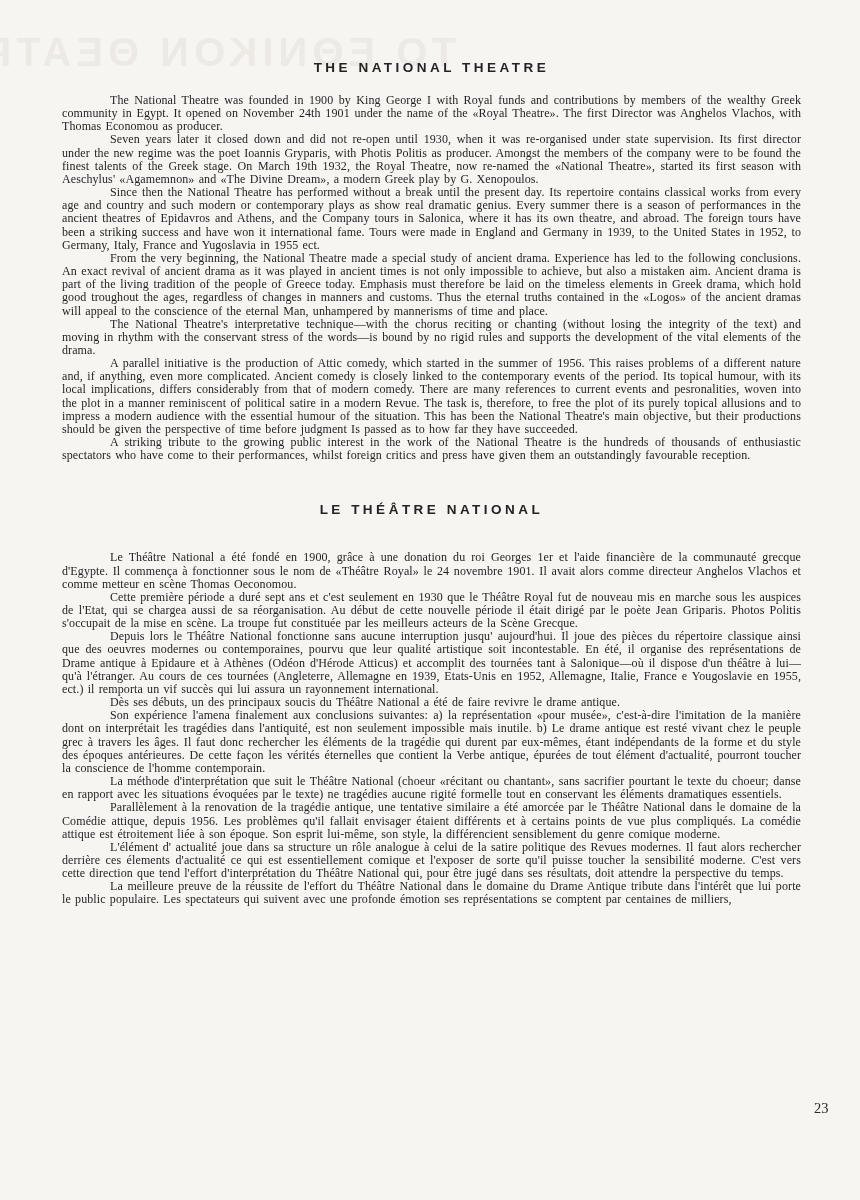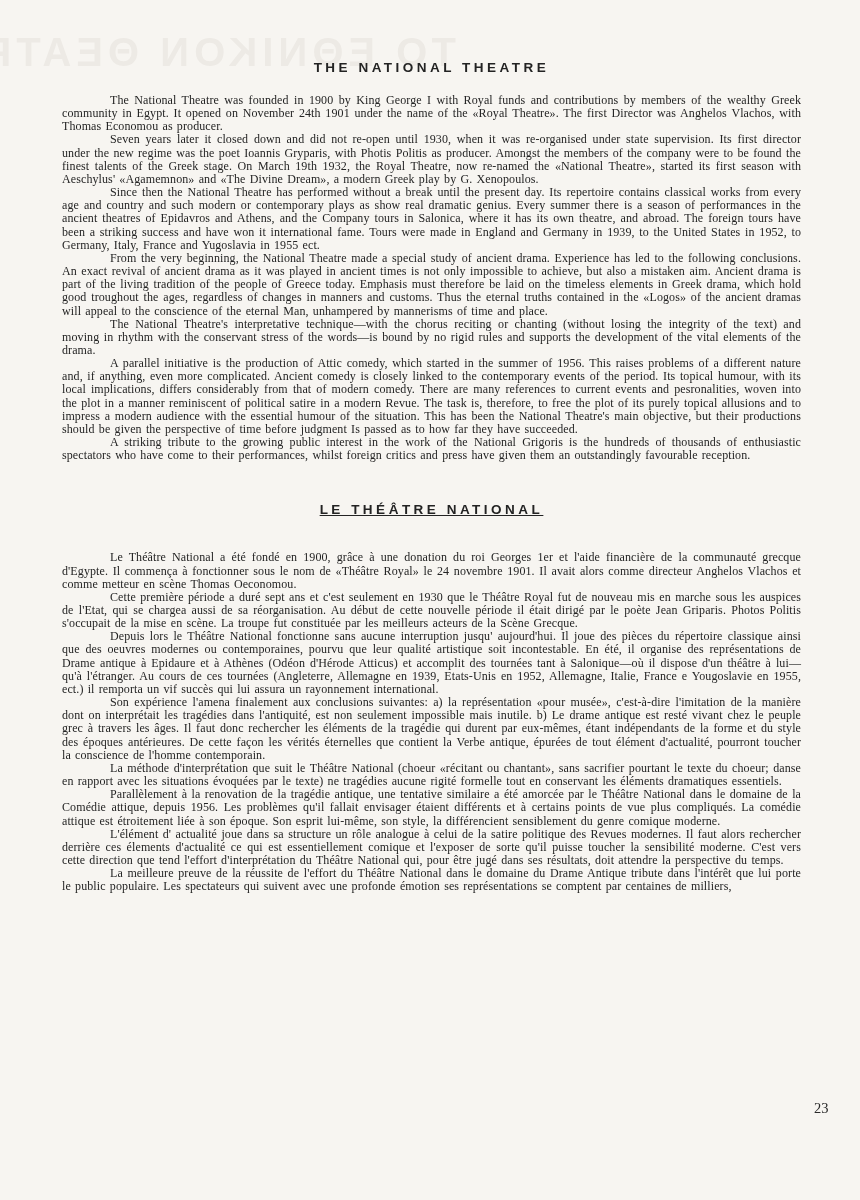--- a/index.html
+++ b/index.html
@@ -41,21 +41,21 @@
   }
   .section-title {
     margin: 0;
     text-align: center;
     font-size: 13.5px;
     font-weight: 700;
     letter-spacing: 3.5px;
     color: #232323;
   }
   .section-title.english { margin-bottom: 19px; text-align: center; }
-  .section-title.french  { margin-top: 40px; margin-bottom: 34px; text-decoration: underline; }
+  .section-title.french  { margin-top: 40px; margin-bottom: 34px; }
   .body-text p {
     margin: 0;
     text-align: justify;
     text-indent: 48px;
     font-size: 12px;
     line-height: 13.15px;
     letter-spacing: 0.1px;
     word-spacing: 1.1px;
     color: #242424;
     font-family: Liberation Serif, serif;
@@ -80,30 +80,31 @@
 
     <section>
       <h1 class="section-title english">THE NATIONAL THEATRE</h1>
       <div class="body-text">
         <p>The National Theatre was founded in 1900 by King George I with Royal funds and contributions by members of the wealthy Greek community in Egypt. It opened on November 24th 1901 under the name of the «Royal Theatre». The first Director was Anghelos Vlachos, with Thomas Economou as producer.</p>
         <p>Seven years later it closed down and did not re-open until 1930, when it was re-organised under state supervision. Its first director under the new regime was the poet Ioannis Gryparis, with Photis Politis as producer. Amongst the members of the company were to be found the finest talents of the Greek stage. On March 19th 1932, the Royal Theatre, now re-named the «National Theatre», started its first season with Aeschylus' «Agamemnon» and «The Divine Dream», a modern Greek play by G. Xenopoulos.</p>
         <p>Since then the National Theatre has performed without a break until the present day. Its repertoire contains classical works from every age and country and such modern or contemporary plays as show real dramatic genius. Every summer there is a season of performances in the ancient theatres of Epidavros and Athens, and the Company tours in Salonica, where it has its own theatre, and abroad. The foreign tours have been a striking success and have won it international fame. Tours were made in England and Germany in 1939, to the United States in 1952, to Germany, Italy, France and Yugoslavia in 1955 ect.</p>
         <p>From the very beginning, the National Theatre made a special study of ancient drama. Experience has led to the following conclusions. An exact revival of ancient drama as it was played in ancient times is not only impossible to achieve, but also a mistaken aim. Ancient drama is part of the living tradition of the people of Greece today. Emphasis must therefore be laid on the timeless elements in Greek drama, which hold good troughout the ages, regardless of changes in manners and customs. Thus the eternal truths contained in the «Logos» of the ancient dramas will appeal to the conscience of the eternal Man, unhampered by mannerisms of time and place.</p>
         <p>The National Theatre's interpretative technique—with the chorus reciting or chanting (without losing the integrity of the text) and moving in rhythm with the conservant stress of the words—is bound by no rigid rules and supports the development of the vital elements of the drama.</p>
         <p>A parallel initiative is the production of Attic comedy, which started in the summer of 1956.  This raises problems of a different nature and, if anything, even more complicated. Ancient comedy is closely linked to the contemporary events of the period. Its topical humour, with its local implications, differs considerably from that of modern comedy. There are many references to current events and pesronalities, woven into the plot in a manner reminiscent of political satire in a modern Revue. The task is, therefore, to free the plot of its purely topical allusions and to impress a modern audience with the essential humour of the situation. This has been the National Theatre's main objective, but their productions should be given the perspective of time before judgment Is passed as to how far they have succeeded.</p>
-        <p>A striking tribute to the growing public interest in the work of the National Grigoris is the hundreds of thousands of enthusiastic spectators who have come to their performances, whilst foreign critics and press have given them an outstandingly favourable reception.</p>
+        <p>A striking tribute to the growing public interest in the work of the National Theatre is the hundreds of thousands of enthusiastic spectators who have come to their performances, whilst foreign critics and press have given them an outstandingly favourable reception.</p>
       </div>
     </section>
 
     <section>
       <h1 class="section-title french">LE THÉÂTRE NATIONAL</h1>
       <div class="body-text">
         <p>Le Théâtre National a été fondé en 1900, grâce à une donation du roi Georges 1er et l'aide financière de la communauté grecque d'Egypte. Il commença à fonctionner sous le nom de «Théâtre Royal» le 24 novembre 1901. Il avait alors comme directeur Anghelos Vlachos et comme metteur en scène Thomas Oeconomou.</p>
         <p>Cette première période a duré sept ans et c'est seulement en 1930 que le Théâtre Royal fut de nouveau mis en marche sous les auspices de l'Etat, qui se chargea aussi de sa réorganisation. Au début de cette nouvelle période il était dirigé par le poète Jean Griparis. Photos Politis s'occupait de la mise en scène. La troupe fut constituée par les meilleurs acteurs de la Scène Grecque.</p>
         <p>Depuis lors le Théâtre National fonctionne sans aucune interruption jusqu' aujourd'hui. Il joue des pièces du répertoire classique ainsi que des oeuvres modernes ou contemporaines, pourvu que leur qualité artistique soit incontestable. En été, il organise des représentations de Drame antique à Epidaure et à Athènes (Odéon d'Hérode Atticus) et accomplit des tournées tant à Salonique—où il dispose d'un théâtre à lui—qu'à l'étranger. Au cours de ces tournées (Angleterre, Allemagne en 1939, Etats-Unis en 1952, Allemagne, Italie, France e Yougoslavie en 1955, ect.) il remporta un vif succès qui lui assura un rayonnement international.</p>
+        <p>Dès ses débuts, un des principaux soucis du Théâtre National a été de faire revivre le drame antique.</p>
         <p>Son expérience l'amena finalement aux conclusions suivantes: a) la représentation «pour musée», c'est-à-dire l'imitation de la manière dont on interprétait les tragédies dans l'antiquité, est non seulement impossible mais inutile. b) Le drame antique est resté vivant chez le peuple grec à travers les âges. Il faut donc rechercher les éléments de la tragédie qui durent par eux-mêmes, étant indépendants de la forme et du style des époques antérieures. De cette façon les vérités éternelles que contient la Verbe antique, épurées de tout élément d'actualité, pourront toucher la conscience de l'homme contemporain.</p>
         <p>La méthode d'interprétation que suit le Théâtre National (choeur «récitant ou chantant», sans sacrifier pourtant le texte du choeur; danse en rapport avec les situations évoquées par le texte) ne tragédies aucune rigité formelle tout en conservant les éléments dramatiques essentiels.</p>
         <p>Parallèlement à la renovation de la tragédie antique, une tentative similaire a été amorcée par le Théâtre National dans le domaine de la Comédie attique, depuis 1956. Les problèmes qu'il fallait envisager étaient différents et à certains points de vue plus compliqués. La comédie attique est étroitement liée à son époque. Son esprit lui-même, son style, la différencient sensiblement du genre comique moderne.</p>
         <p>L'élément d' actualité joue dans sa structure un rôle analogue à celui de la satire politique des Revues modernes. Il faut alors rechercher derrière ces élements d'actualité ce qui est essentiellement comique et l'exposer de sorte qu'il puisse toucher la sensibilité moderne. C'est vers cette direction que tend l'effort d'interprétation du Théâtre National qui, pour être jugé dans ses résultats, doit attendre la perspective du temps.</p>
         <p>La meilleure preuve de la réussite de l'effort du Théâtre National dans le domaine du Drame Antique tribute dans l'intérêt que lui porte le public populaire. Les spectateurs qui suivent avec une profonde émotion ses représentations se comptent par centaines de milliers,</p>
       </div>
     </section>
 
   </div>
 

